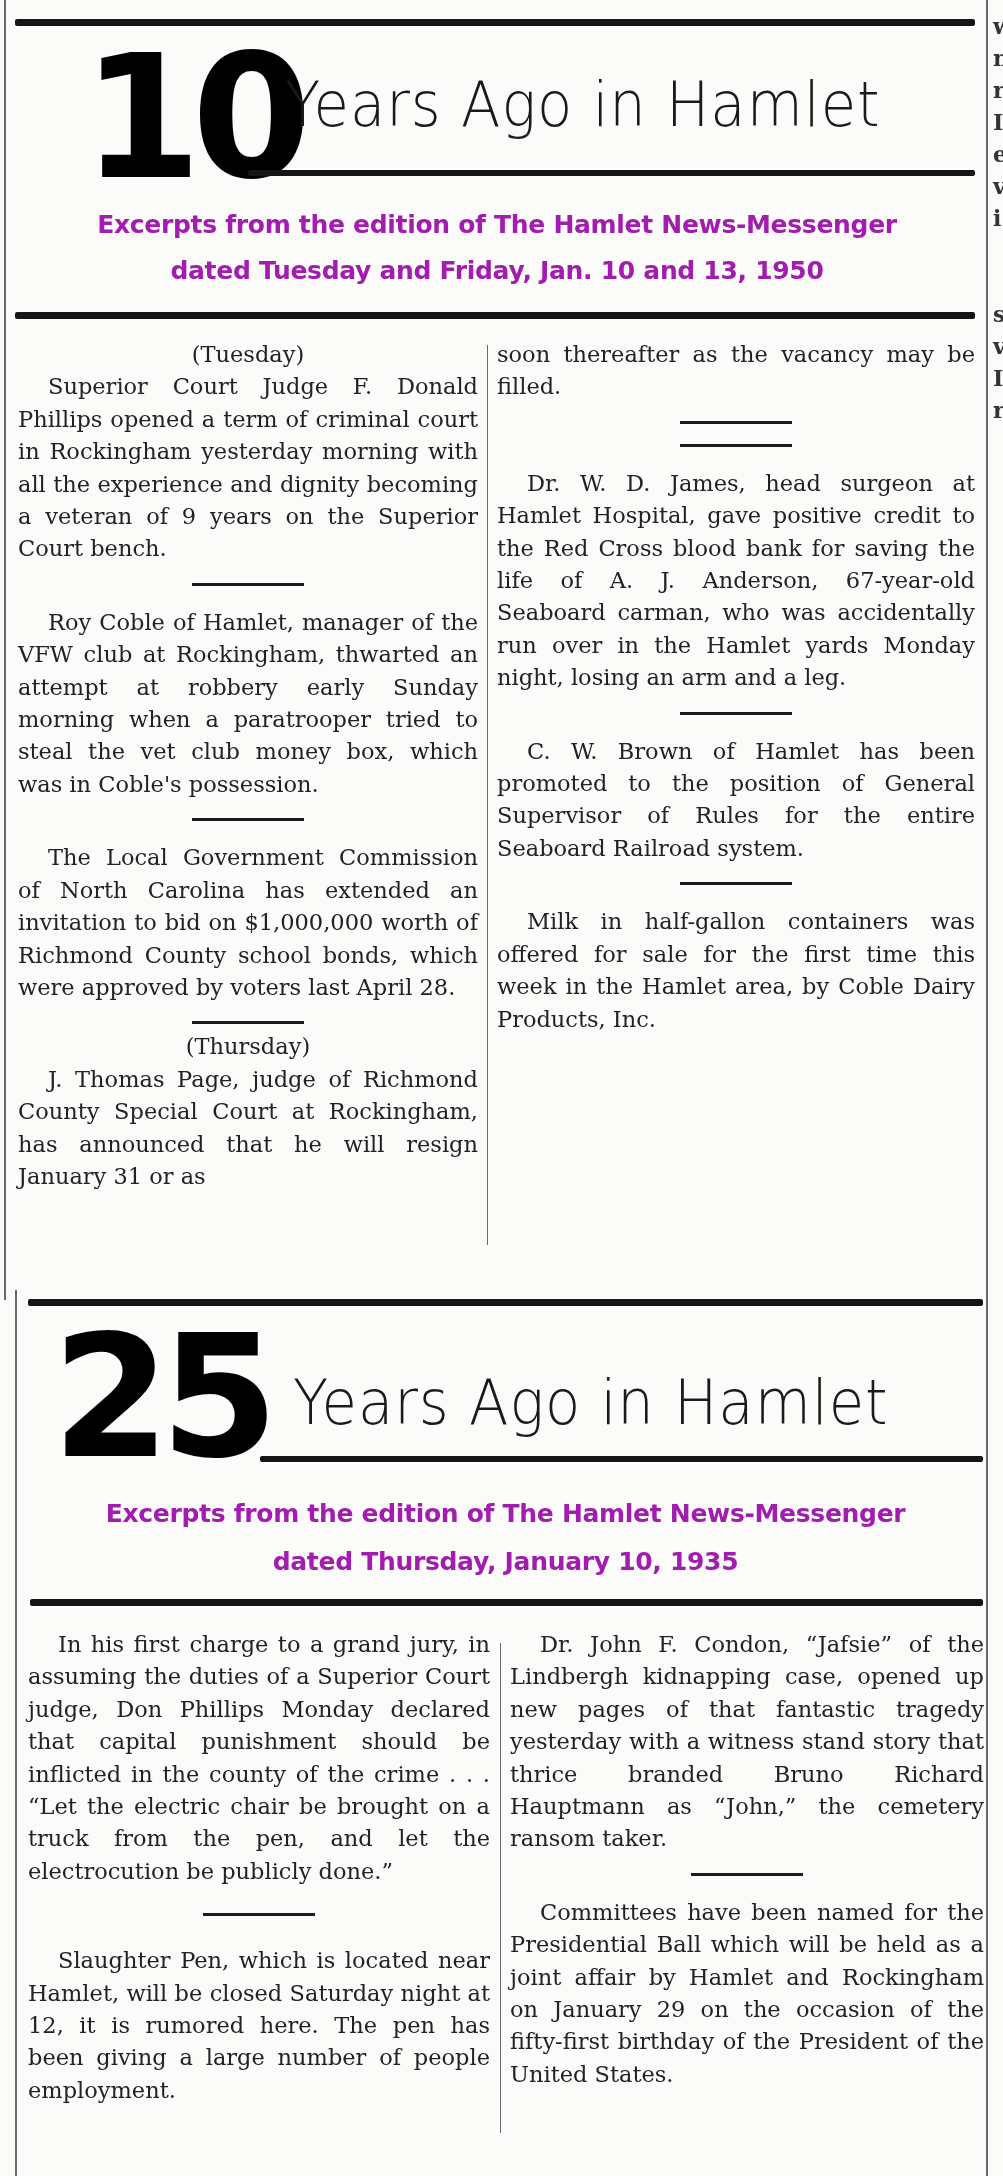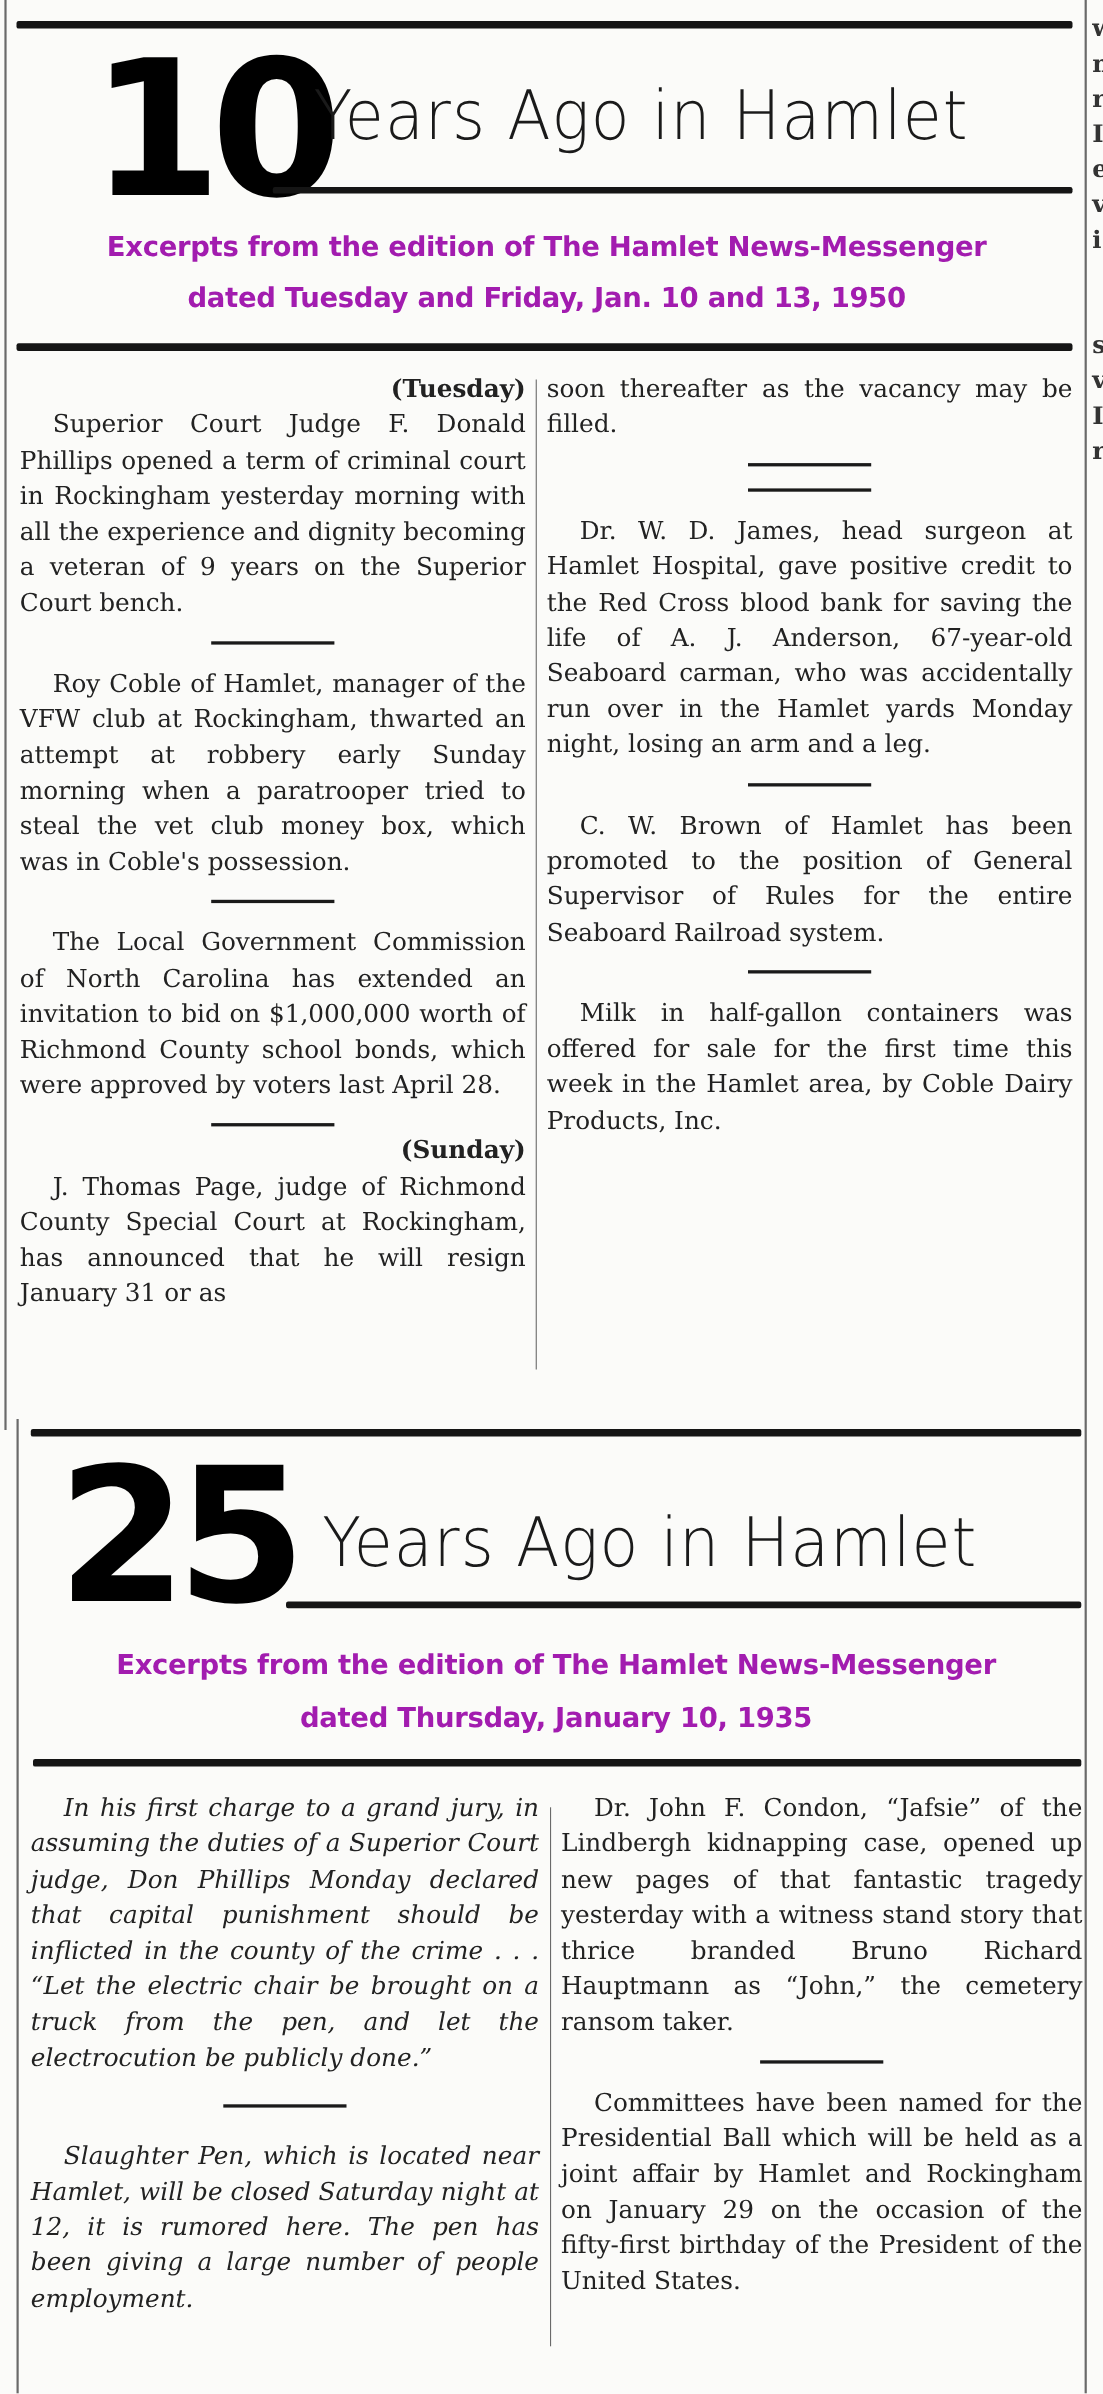--- a/index.html
+++ b/index.html
@@ -24,21 +24,21 @@
   .subtitle {
     position: absolute; left: 18px; width: 958px; text-align: center;
     font-family: "DejaVu Sans", "Liberation Sans", sans-serif; font-weight: bold;
     font-size: 25px; line-height: 46px; color: #a21caf; letter-spacing: -0.3px;
   }
   .col {
     position: absolute; font-size: 22.5px; line-height: 32.4px;
     text-align: justify; color: #222;
   }
   .col p { margin: 0; text-indent: 30px; hyphens: manual; }
-  .dayhead { text-align: right; font-weight: bold; text-indent: 0 !important; }
+  .dayhead { text-align: center; font-weight: normal; text-indent: 0 !important; }
   .frag { position: absolute; font-size: 22px; font-weight: bold; color: #333; line-height: 32px; }
 </style>
 </head>
 <body>
 
 <div class="vrule" style="left:4px; top:0; height:1300px;"></div>
 <div class="vrule" style="left:15px; top:1290px; height:886px;"></div>
 <div class="vrule" style="left:986px; top:0; height:2176px;"></div>
 
 <div class="frag" style="left:993px; top:10px; width:20px;">w<br>n<br>r<br>I<br>e<br>v<br>i<br><br><br>s<br>v<br>I<br>r</div>
@@ -58,21 +58,21 @@
   <div class="vrule" style="left:487px; top:345px; height:900px; width:1px;"></div>
 
   <div class="col" style="left:18px; top:338px; width:460px;">
     <p class="dayhead">(Tuesday)</p>
     <p>Superior Court Judge F. Donald Phillips opened a term of criminal court in Rockingham yesterday morning with all the experience and dignity becoming a veteran of 9 years on the Superior Court bench.</p>
     <div class="short-rule"></div>
     <p>Roy Coble of Hamlet, manager of the VFW club at Rockingham, thwarted an attempt at robbery early Sunday morning when a paratrooper tried to steal the vet club money box, which was in Coble's possession.</p>
     <div class="short-rule"></div>
     <p>The Local Government Commission of North Carolina has extended an invitation to bid on $1,000,000 worth of Richmond County school bonds, which were approved by voters last April 28.</p>
     <div class="short-rule" style="margin-bottom:6px;"></div>
-    <p class="dayhead">(Sunday)</p>
+    <p class="dayhead">(Thursday)</p>
     <p>J. Thomas Page, judge of Richmond County Special Court at Rockingham, has announced that he will resign January 31 or as</p>
   </div>
 
   <div class="col" style="left:497px; top:338px; width:478px;">
     <p style="text-indent:0;">soon thereafter as the vacancy may be filled.</p>
     <div class="short-rule"></div>
     <div class="short-rule"></div>
     <p>Dr. W. D. James, head surgeon at Hamlet Hospital, gave positive credit to the Red Cross blood bank for saving the life of A. J. Anderson, 67-year-old Seaboard carman, who was accidentally run over in the Hamlet yards Monday night, losing an arm and a leg.</p>
     <div class="short-rule"></div>
     <p>C. W. Brown of Hamlet has been promoted to the position of General Supervisor of Rules for the entire Seaboard Railroad system.</p>
@@ -88,21 +88,21 @@
   <div class="title" style="left:293px; top:1372px;">Years Ago in Hamlet</div>
   <div class="hrule" style="left:260px; top:1456px; width:723px; height:6px;"></div>
 
   <div class="subtitle" style="top:1491px; left:28px; width:955px;">Excerpts from the edition of The Hamlet News-Messenger</div>
   <div class="subtitle" style="top:1539px; left:28px; width:955px;">dated Thursday, January 10, 1935</div>
 
   <div class="hrule" style="left:30px; top:1599px; width:953px;"></div>
 
   <div class="vrule" style="left:500px; top:1643px; height:490px; width:1px;"></div>
 
-  <div class="col" style="left:28px; top:1628px; width:462px;font-style:italic;">
+  <div class="col" style="left:28px; top:1628px; width:462px;">
     <p>In his first charge to a grand jury, in assuming the duties of a Superior Court judge, Don Phillips Monday declared that capital punishment should be inflicted in the county of the crime . . . “Let the electric chair be brought on a truck from the pen, and let the electrocution be publicly done.”</p>
     <div class="short-rule" style="margin-top:26px; margin-bottom:28px;"></div>
     <p>Slaughter Pen, which is located near Hamlet, will be closed Saturday night at 12, it is rumored here. The pen has been giving a large number of people employment.</p>
   </div>
 
   <div class="col" style="left:510px; top:1628px; width:474px;">
     <p>Dr. John F. Condon, “Jafsie” of the Lindbergh kidnapping case, opened up new pages of that fantastic tragedy yesterday with a witness stand story that thrice branded Bruno Richard Hauptmann as “John,” the cemetery ransom taker.</p>
     <div class="short-rule"></div>
     <p>Committees have been named for the Presidential Ball which will be held as a joint affair by Hamlet and Rockingham on January 29 on the occasion of the fifty-first birthday of the President of the United States.</p>
   </div>

